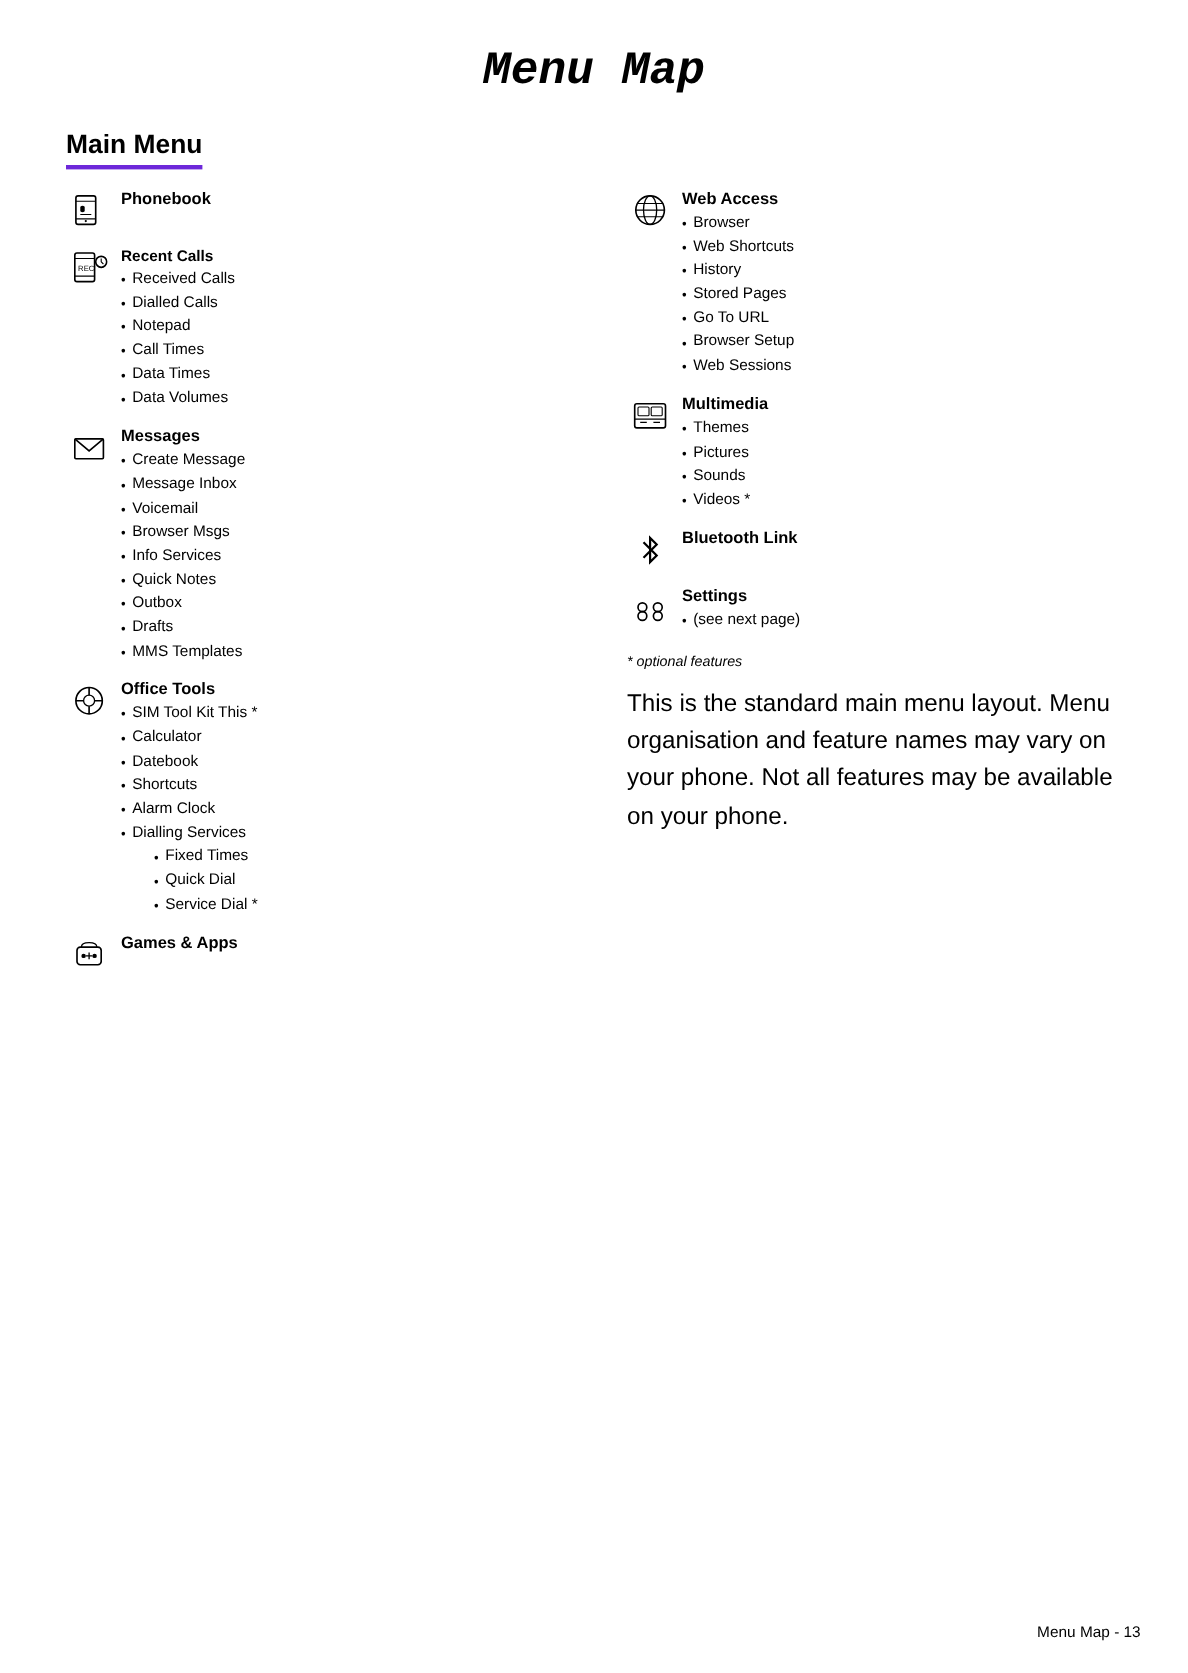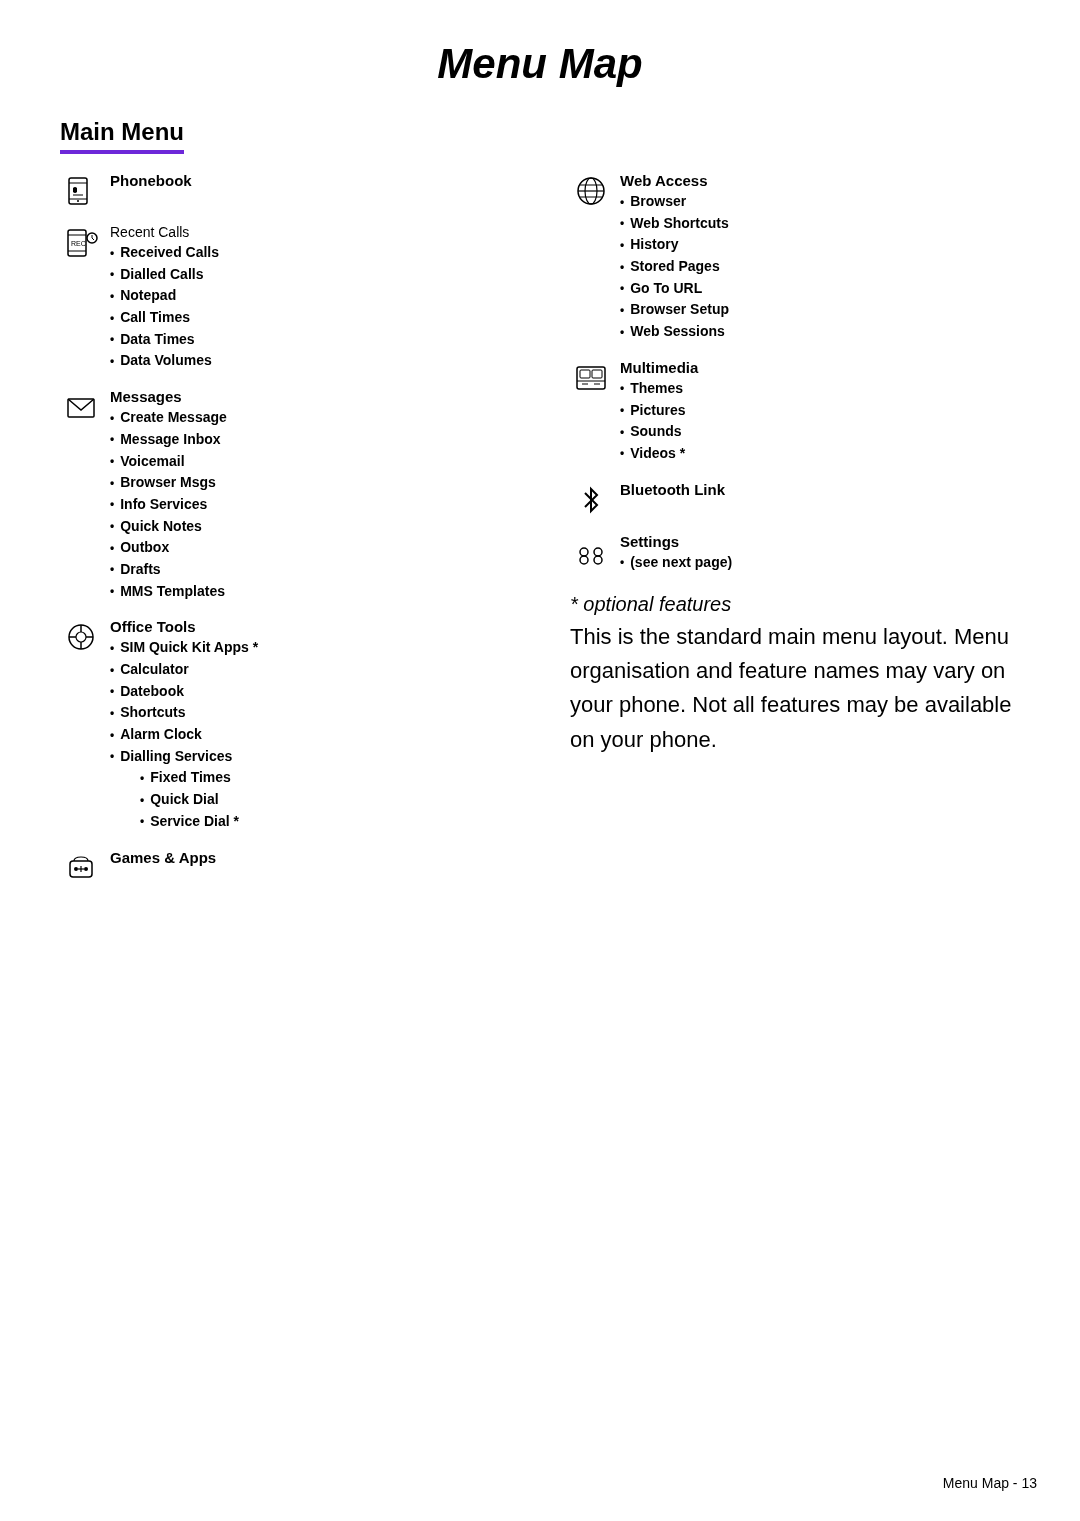--- a/index.html
+++ b/index.html
@@ -14,21 +14,21 @@
     }
     .page {
       padding: 40px 60px 60px 60px;
     }
     .page-title {
       text-align: center;
       font-size: 42px;
       font-style: italic;
       font-weight: bold;
       margin-bottom: 30px;
-      font-family: Liberation Sans, sans-serif;
+      font-family: Liberation Mono, monospace;
     }
     .section-title {
       font-size: 24px;
       font-weight: bold;
       margin-bottom: 18px;
       border-bottom: 4px solid #6d28d9;
       padding-bottom: 4px;
       display: inline-block;
     }
     .main-menu {
@@ -54,46 +54,45 @@
     }
     .menu-content {
       flex: 1;
     }
     .menu-heading {
       font-weight: bold;
       font-size: 15px;
       margin-bottom: 2px;
     }
     .menu-subheading {
-      font-weight: normal;
+      font-weight: bold;
       font-size: 14px;
       margin-bottom: 2px;
     }
     .menu-items {
       list-style: none;
       padding: 0;
       margin: 0;
     }
     .menu-items li {
       font-size: 14px;
       line-height: 1.55;
       padding-left: 0;
       display: flex;
-      align-items: center;
-      font-weight: bold;
+      align-items: flex-end;
     }
     .menu-items li::before {
       content: "•";
       margin-right: 6px;
       font-size: 12px;
     }
     .optional-features {
-      font-size: 20px;
+      font-size: 13px;
       font-style: italic;
-      margin-bottom: 4px;
+      margin-bottom: 14px;
     }
     .description-text {
       font-size: 22px;
       line-height: 1.55;
       max-width: 480px;
     }
     .right-col {
       padding-top: 0;
     }
     .footer {
@@ -222,21 +221,21 @@
             <line x1="17" y1="5" x2="17" y2="12" stroke="#000" stroke-width="1.5"></line>
             <line x1="17" y1="22" x2="17" y2="29" stroke="#000" stroke-width="1.5"></line>
             <line x1="5" y1="17" x2="12" y2="17" stroke="#000" stroke-width="1.5"></line>
             <line x1="22" y1="17" x2="29" y2="17" stroke="#000" stroke-width="1.5"></line>
           </svg>
         </div>
         <div class="menu-content">
           <div class="menu-heading">Office Tools</div>
           <ul class="menu-items">
             <li>
-                <span>SIM Quick Kit Apps *</span>
+                <span>SIM Tool Kit This *</span>
               </li>
             <li>
                 <span>Calculator</span>
               </li>
             <li>
                 <span>Datebook</span>
               </li>
             <li>
                 <span>Shortcuts</span>
               </li>

